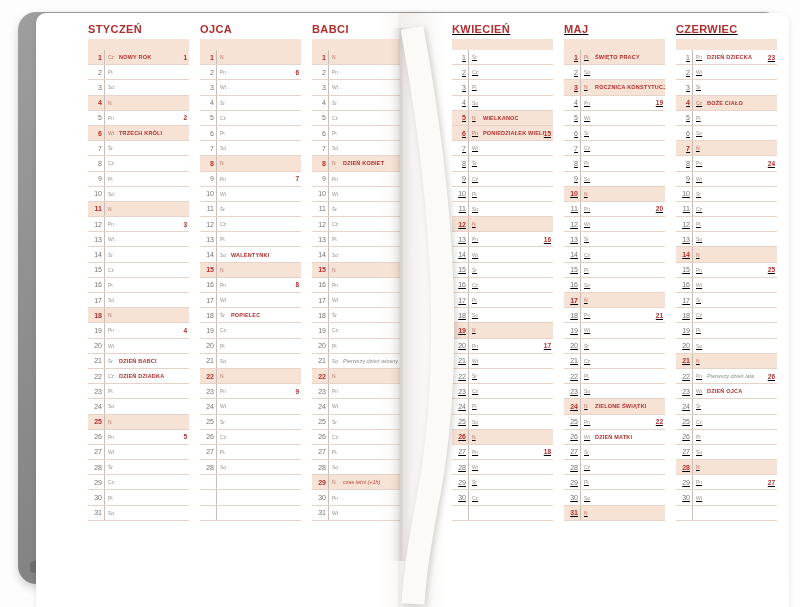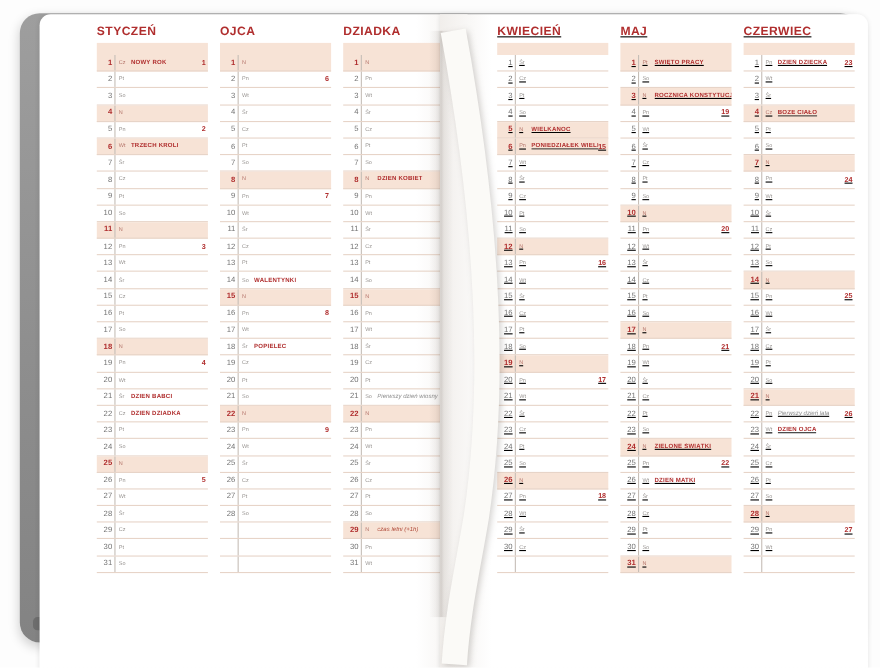--- a/index.html
+++ b/index.html
@@ -434,21 +434,21 @@
               <span class="num"></span>
               <span class="cell"></span>
             </div>
             <div class="row blank">
               <span class="num"></span>
               <span class="cell"></span>
             </div>
           </div>
       </div>
       <div class="month">
-        <div class="m-title">DZIADKA</div>
+        <div class="m-title">BABCI</div>
         <div class="m-band"></div>
         <div class="rows">
             <div class="row hl">
               <span class="num">1</span>
               <span class="cell">
                 <span class="abbr">N</span>
               </span>
             </div>
             <div class="row">
               <span class="num">2</span>

